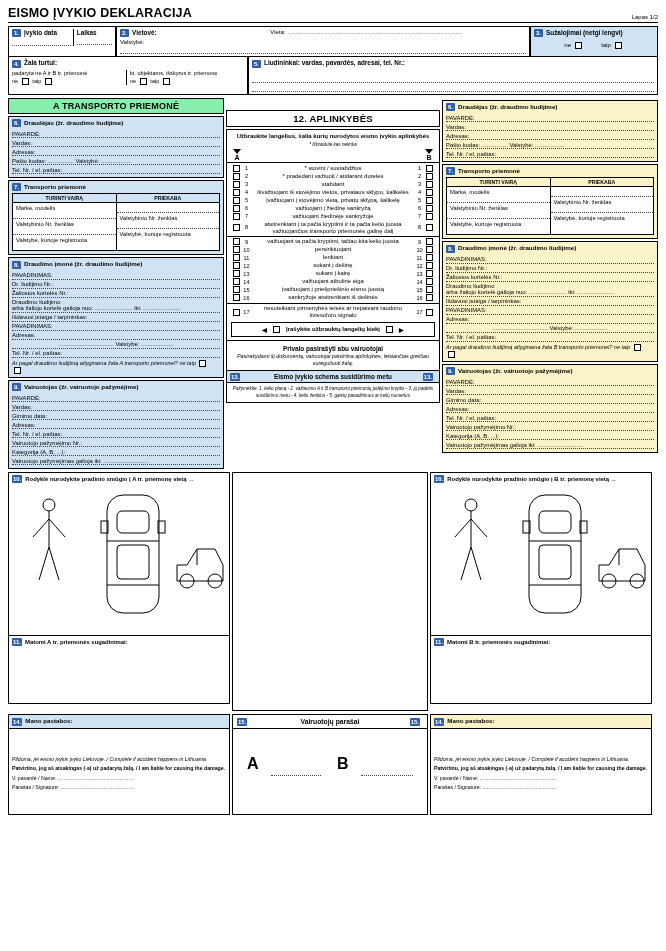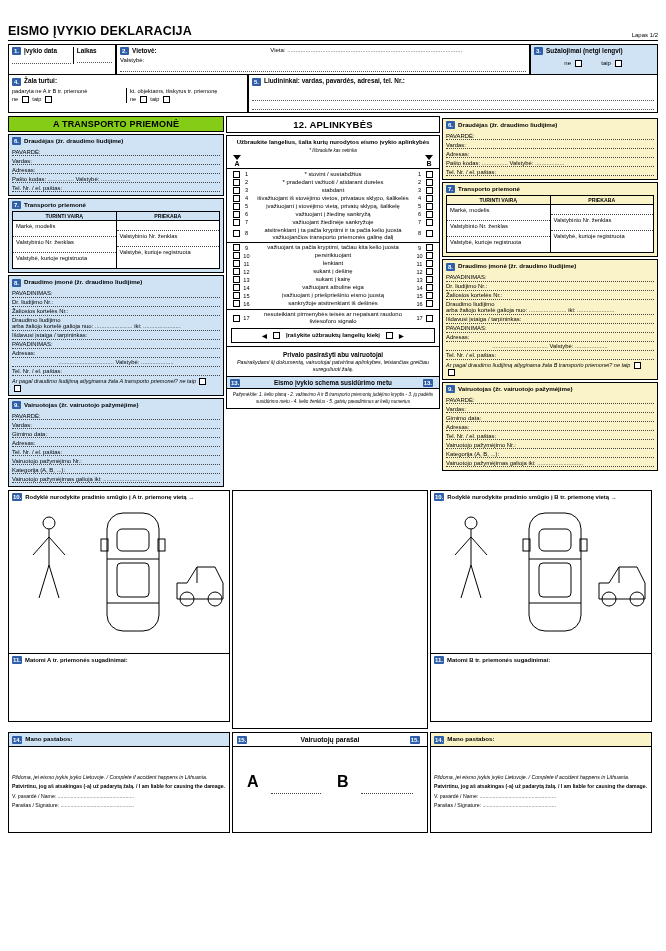--- a/index.html
+++ b/index.html
@@ -6,21 +6,21 @@
   html, body { margin:0; padding:0; }
   body {
     width: 666px; height: 951px;
     background: #ffffff;
     font-family: "Liberation Sans", sans-serif;
     font-size: 6.2px;
     color: #000;
     position: relative;
     overflow: hidden;
   }
-  .page { position: relative; width: 666px; height: 951px; padding: 24px 8px; }
+  .page { position: relative; width: 666px; height: 951px; padding: 6px 8px; }
 
   
   .num {
     display:inline-block;
     background:#2f5fa8; color:#fff; font-weight:bold;
     font-size:6px; line-height:8px; min-width:9px; text-align:center;
     padding:0 1px; margin-right:3px; vertical-align:middle;
     border-radius:1px;
   }
   .ttl { font-weight:bold; font-size:6.4px; }
@@ -51,28 +51,28 @@
   .b4 { width:240px; }
   .b5 { flex:1; }
 
   .splitcols { display:flex; font-size:5.6px; }
   .splitcols > div { flex:1; padding-right:3px; }
   .splitcols > div + div { border-left:1px solid #000; padding-left:3px; }
 
   
   .cols { display:flex; margin-top:3px; }
   .colA { width:222px; }
-  .colC { width:220px; margin:0 2px; }
+  .colC { width:220px; margin:12px 2px; }
   .colB { width:222px; }
 
   .banner {
     border:1px solid #000; text-align:center; font-weight:bold;
     font-size:9px; padding:2px 0; letter-spacing:0.2px;
   }
-  .bannerA { background:#84cc16; }
+  .bannerA { background:#86efac; }
   .bannerB { background:#faf3c8; }
   .bannerC { background:#fff; font-size:9.5px; }
 
   .sec { border:1px solid #000; margin-top:2px; padding:2px 3px 3px 3px; }
   .secA { background:#cfe3f5; }
   .secB { background:#faf3c8; }
   .sechead { font-weight:bold; font-size:6.2px; margin-bottom:2px; }
   .fl { border-bottom:1px dotted #444; font-size:5.9px; padding:1.5px 0 0.5px 0; }
 
   .vehtbl { display:flex; border:1px solid #000; margin-top:2px; background:#fff; }

